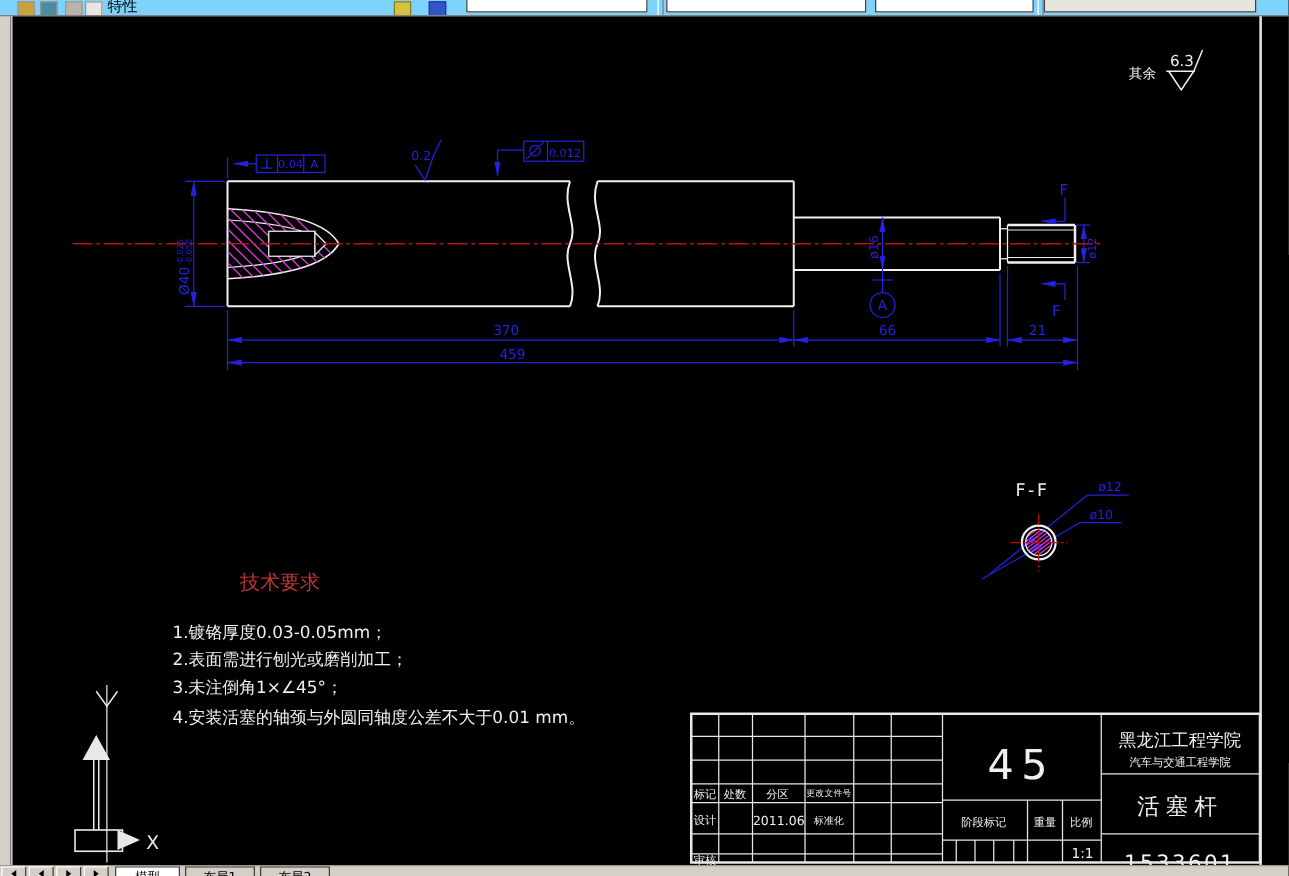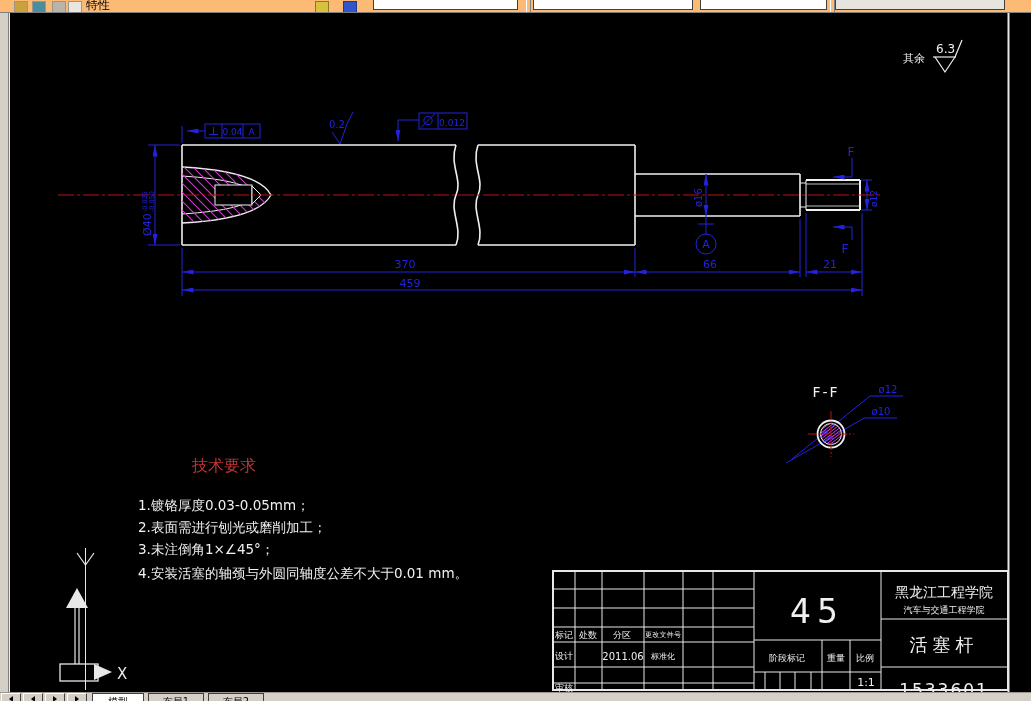--- a/index.html
+++ b/index.html
@@ -1,19 +1,19 @@
 <!DOCTYPE html>
 <html><head>
 <meta charset="utf-8">
 <style>
   html,body{margin:0;padding:0;background:#555;}
   .screen{position:relative;width:1031px;height:701px;background:#000;overflow:hidden;
           font-family:"DejaVu Sans",sans-serif;}
   
-  .toolbar{position:absolute;top:0;left:0;width:1031px;height:12px;background:#fdba74;
+  .toolbar{position:absolute;top:0;left:0;width:1031px;height:12px;background:#7dd3fc;
            border-bottom:1px solid #7f7f7f;overflow:hidden;z-index:5;}
   .tb-icon{position:absolute;top:1px;width:12px;height:10px;border:1px solid #9a968e;}
   .combo{position:absolute;top:-10px;height:20px;background:#fff;border:1px solid #404040;box-sizing:border-box;}
   .combo.gray{background:#e6e4df;}
   .grip{position:absolute;top:0;width:3px;height:12px;border-left:1px solid #fff;border-right:1px solid #808080;}
   .tb-label{position:absolute;top:-3px;font-size:12px;color:#000;}
   
   .leftstrip{position:absolute;top:12px;left:0;width:8px;height:680px;background:#d4d0c8;
              border-right:1px solid #808080;z-index:4;}
   

